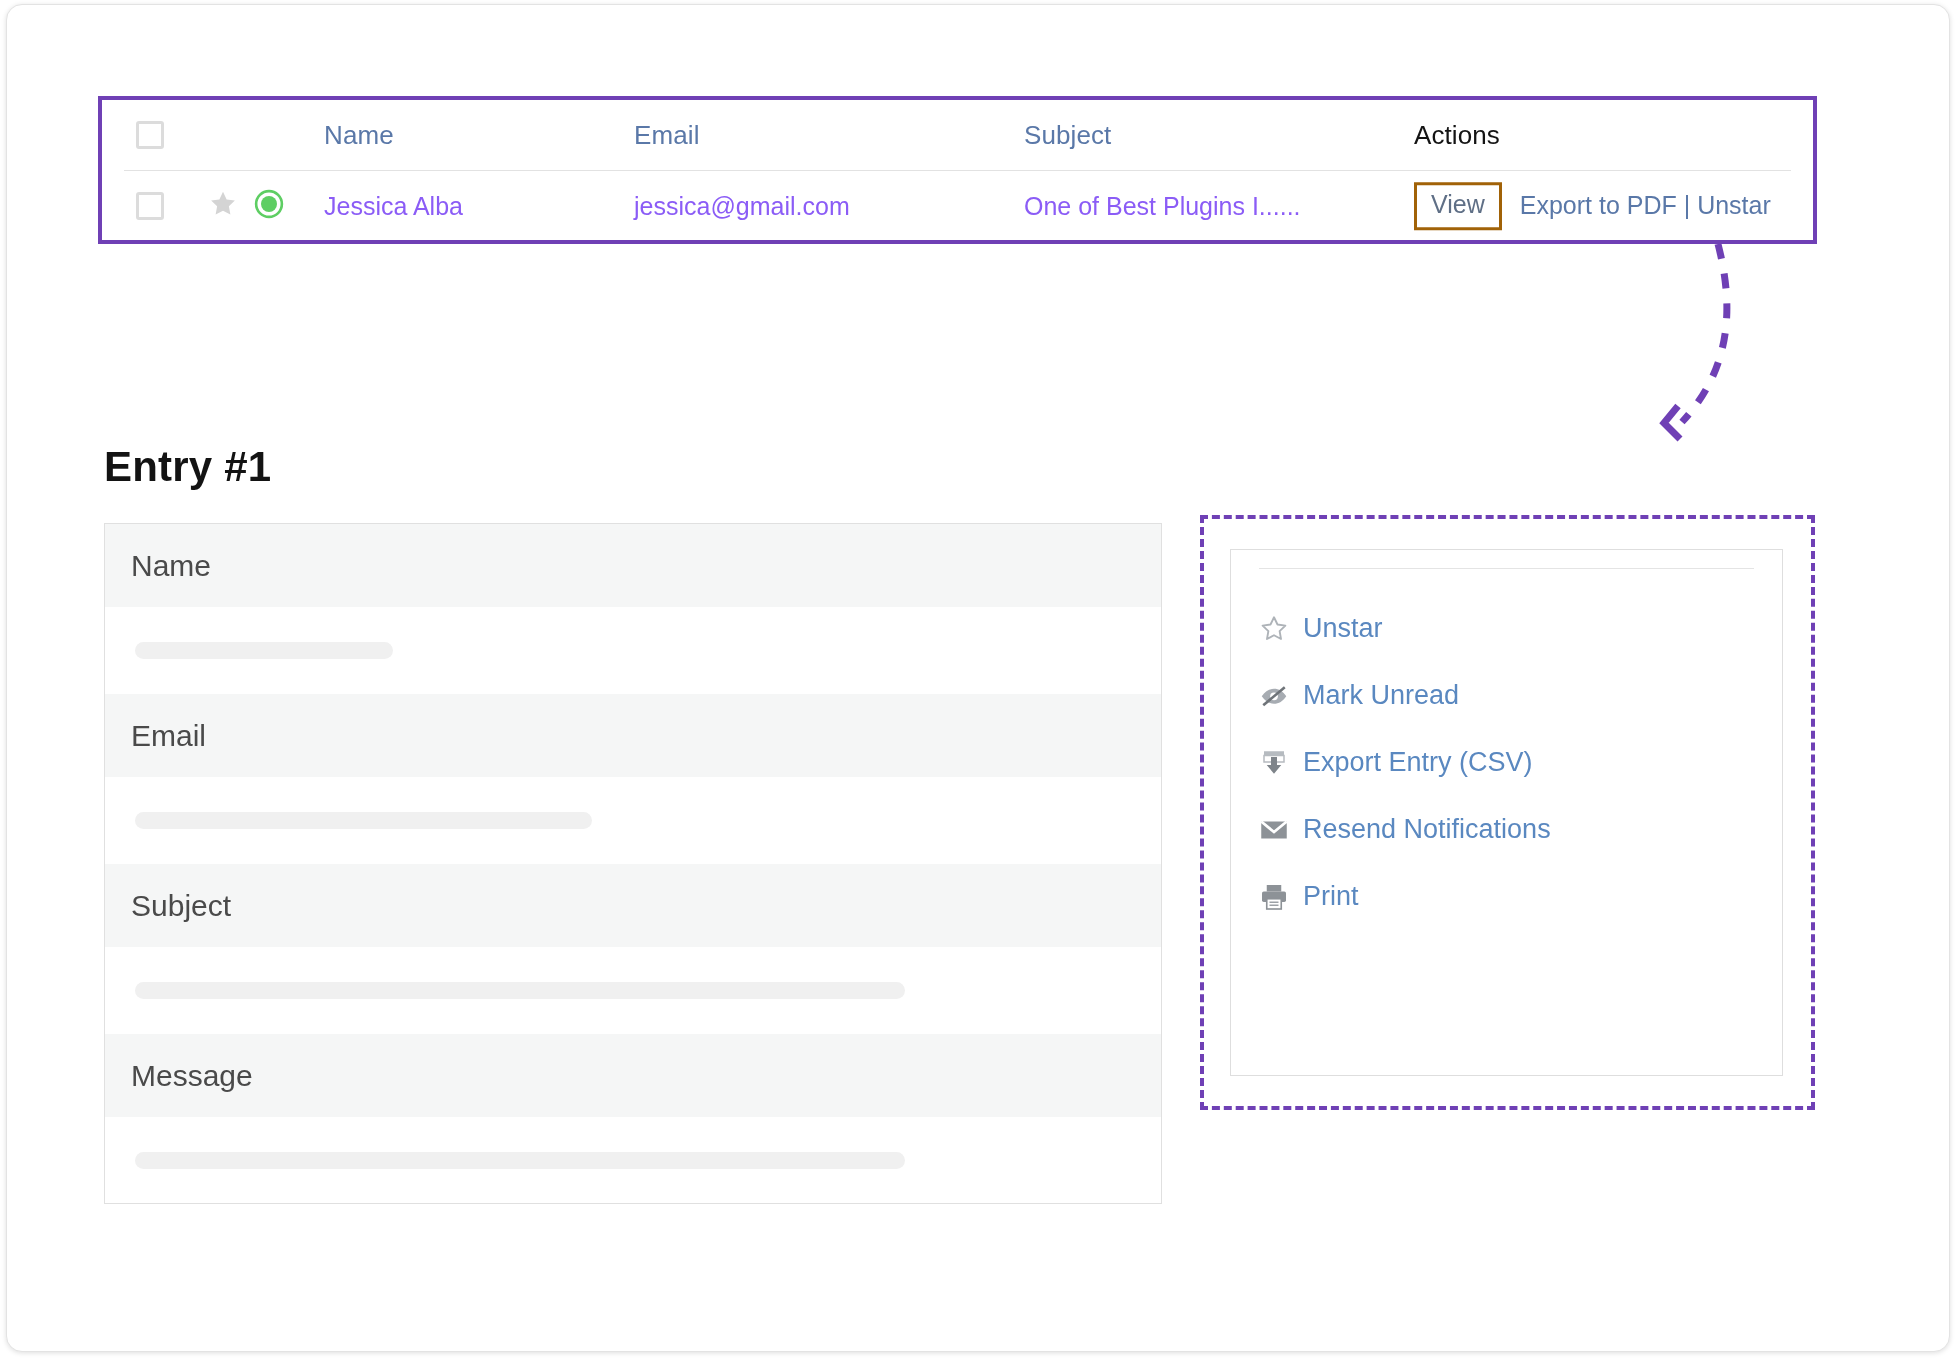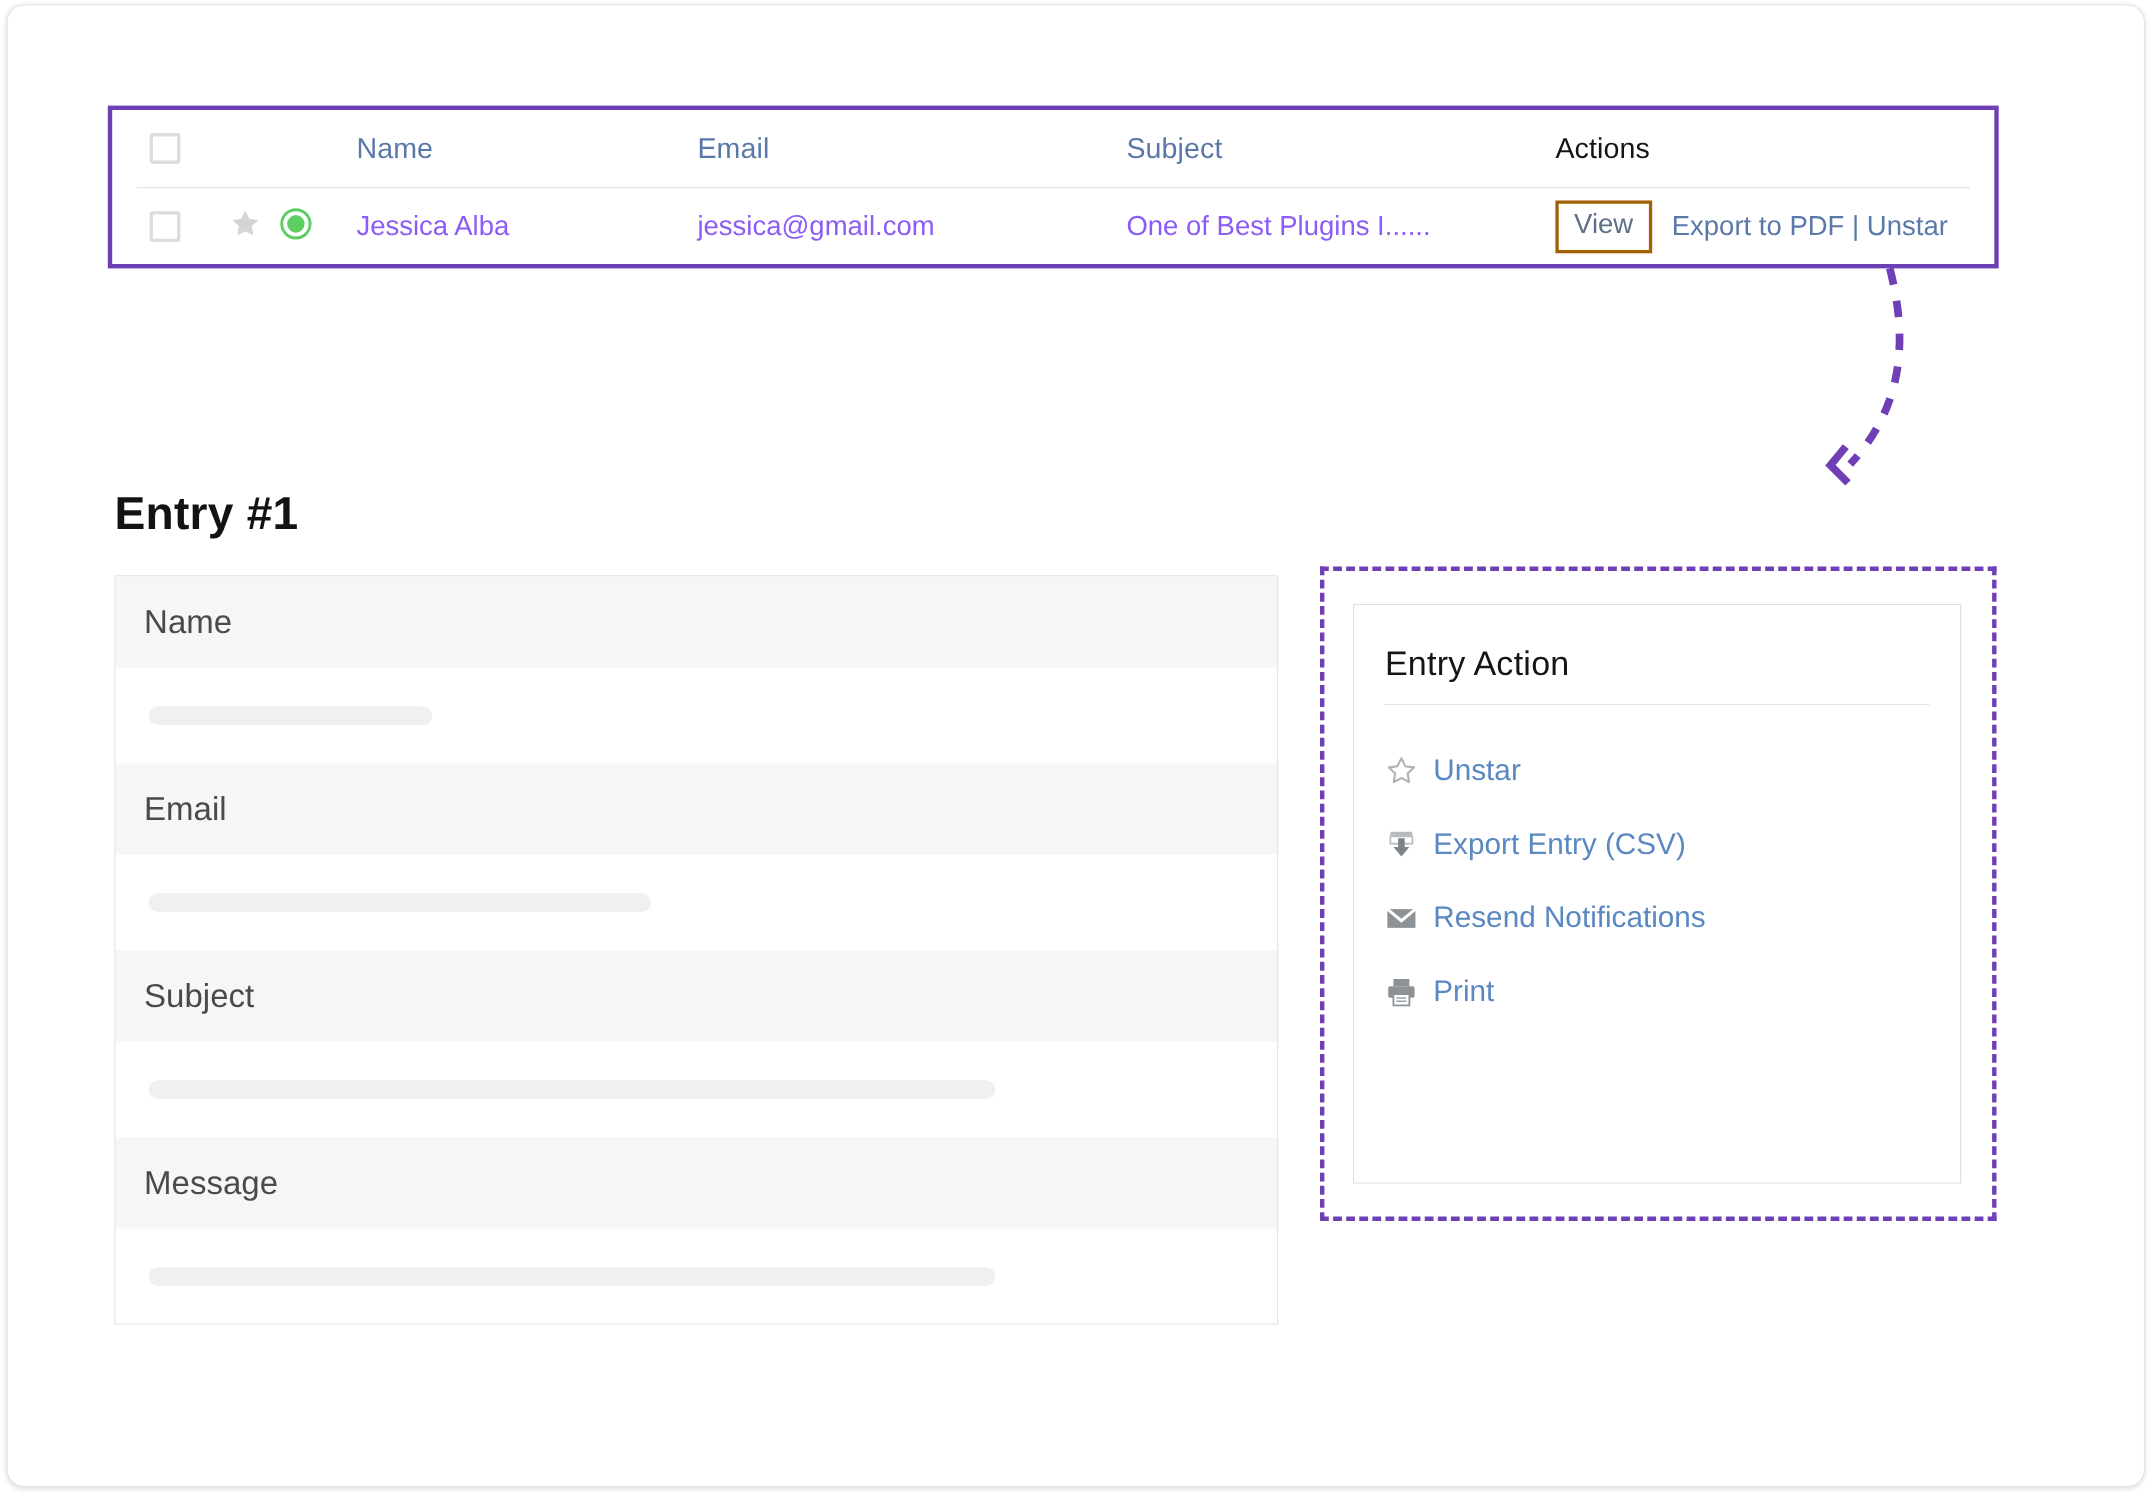--- a/index.html
+++ b/index.html
@@ -319,34 +319,43 @@
       <span class="field-label">Message</span>
     </div>
     <div class="field-value-row">
       <span class="skeleton" style="width:770px"></span>
     </div>
   </div>
 
   <div class="dash-box"></div>
 
   <div class="entry-action-card">
-    <div class="ea-title">Entry Action</div>
     <div class="ea-divider"></div>
 
     <ul class="ea-list">
 
       <li class="ea-item">
         <span class="ea-icon">
           <svg width="30" height="30" viewBox="0 0 24 24" aria-hidden="true">
             <path d="M12 2.6l2.8 5.8 6.3.9-4.6 4.4 1.1 6.3L12 17l-5.6 3l1.1-6.3L2.9 9.3l6.3-.9z" fill="none" stroke="#aeb3b8" stroke-width="1.5" stroke-linejoin="round"></path>
           </svg>
         </span>
         <span class="ea-label">Unstar</span>
       </li>
 
+      <li class="ea-item">
+        <span class="ea-icon">
+          <svg width="30" height="30" viewBox="0 0 24 24" aria-hidden="true">
+            <path d="M2.2 12.2c2.6-4 6-6 9.8-6s7.2 2 9.8 6c-2.6 4-6 6-9.8 6s-7.2-2-9.8-6z" fill="#a7acb2"></path>
+            <circle cx="12" cy="12.2" r="3.1" fill="#ffffff"></circle>
+            <line x1="3.4" y1="19.4" x2="20.6" y2="5.0" stroke="#6f7479" stroke-width="2.1"></line>
+          </svg>
+        </span>
+        <span class="ea-label">Mark Unread</span>
+      </li>
 
       <li class="ea-item">
         <span class="ea-icon">
           <svg width="30" height="30" viewBox="0 0 24 24" aria-hidden="true">
             <path d="M4 2.6h16v3.4H4z" fill="#b6bbc0"></path>
             <path d="M4 6h16v5.2H4z" fill="#ffffff" stroke="#b6bbc0" stroke-width="1.2"></path>
             <path d="M9.6 7.2h4.8v6.4h3.4L12 20.6 6.2 13.6h3.4z" fill="#7e848a"></path>
           </svg>
         </span>
         <span class="ea-label">Export Entry (CSV)</span>

